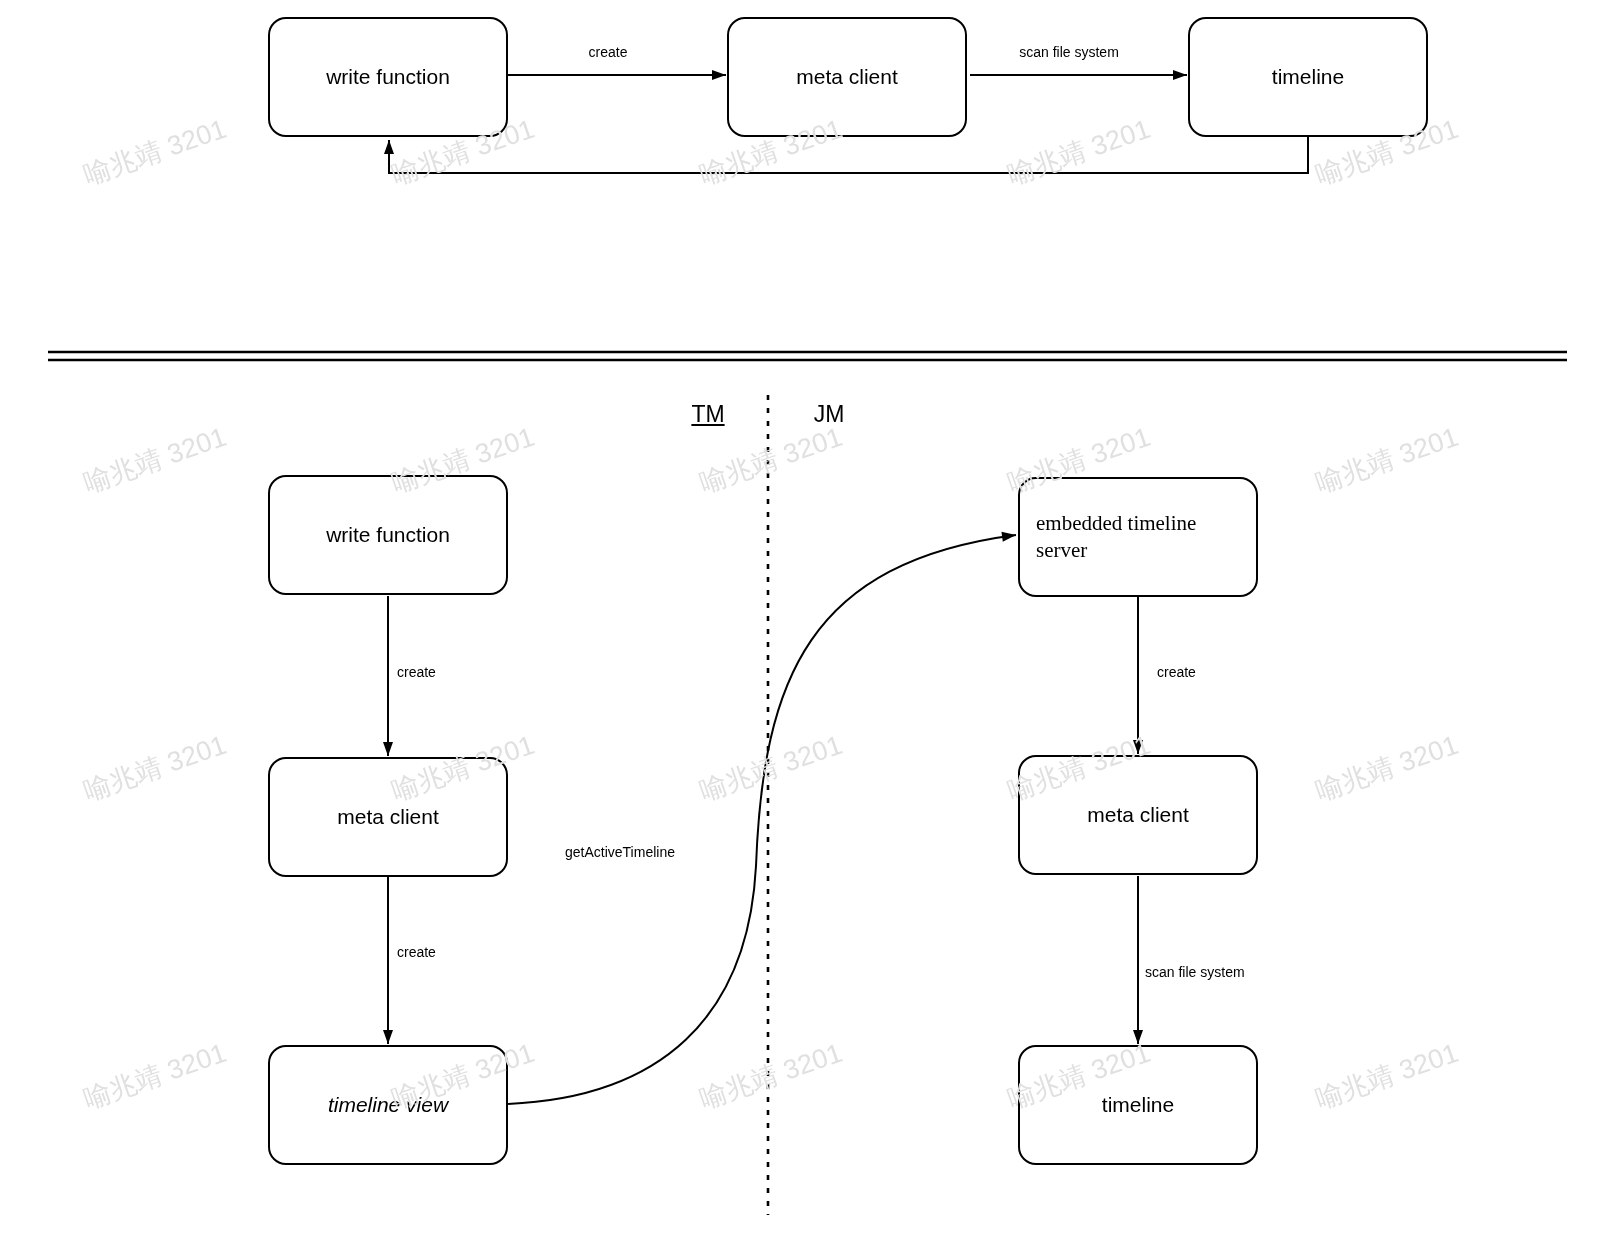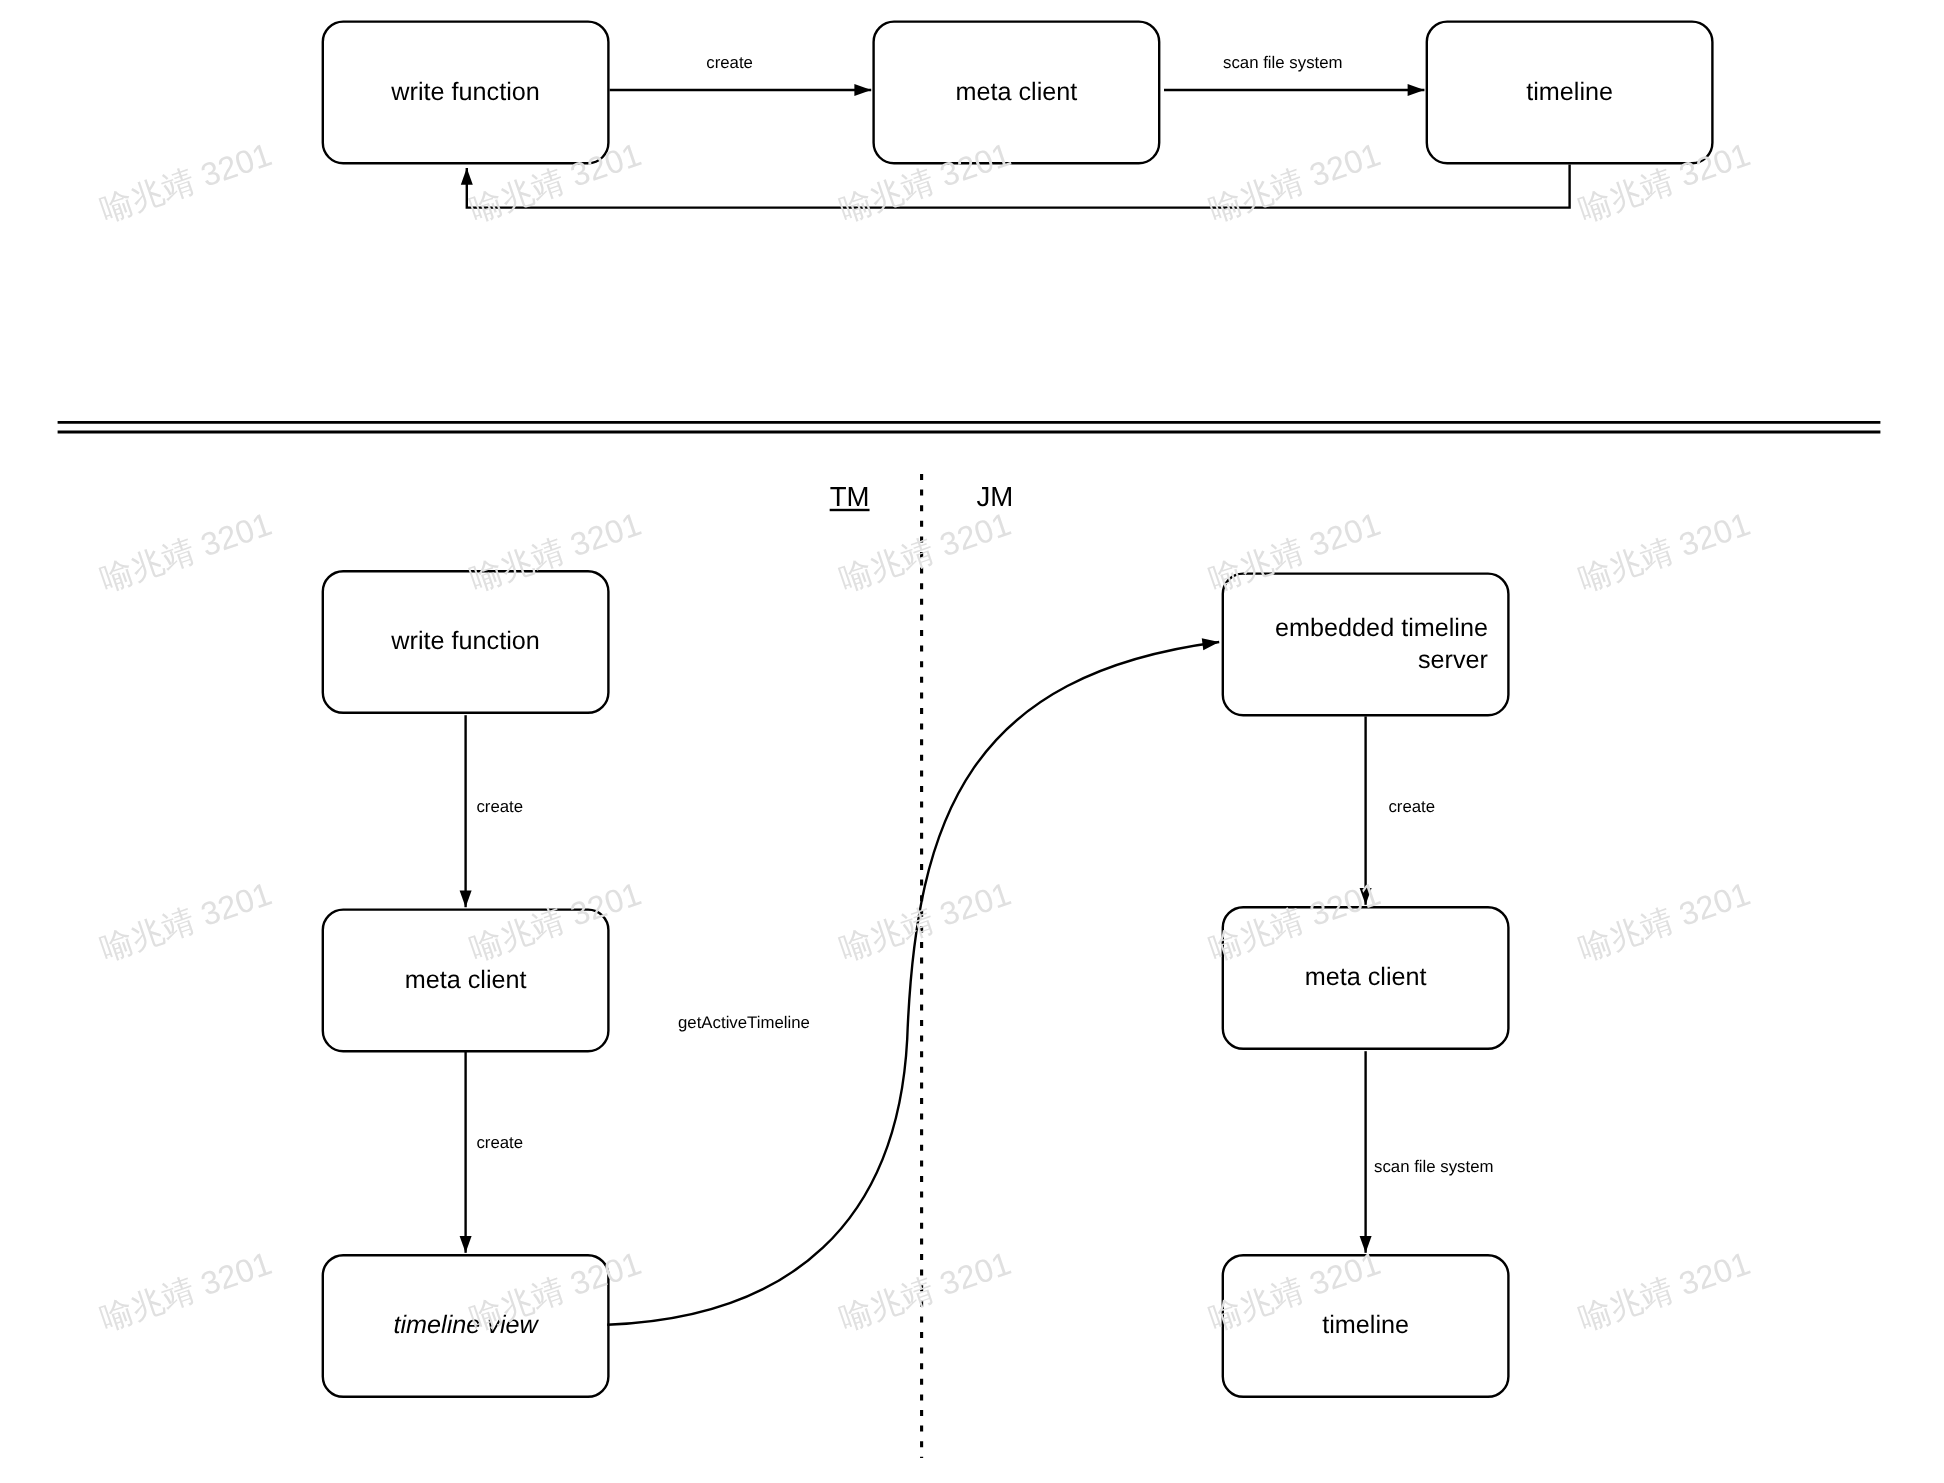--- a/index.html
+++ b/index.html
@@ -4,34 +4,34 @@
 <style>
   html,body{margin:0;padding:0;background:#ffffff;}
   .stage{
     position:relative;width:1620px;height:1236px;background:#ffffff;
     font-family:"Liberation Sans",sans-serif;color:#000;overflow:hidden;
   }
   .connectors{position:absolute;left:0;top:0;z-index:2;pointer-events:none;}
   .node{
     position:absolute;width:240px;height:120px;box-sizing:border-box;
     border:2px solid #000;border-radius:18px;background:#ffffff;
-    display:flex;align-items:center;justify-content:center;text-align:right;
+    display:flex;align-items:center;justify-content:center;text-align:left;
     font-size:21px;line-height:1.3;padding:0 16px;z-index:1;
   }
   .elabel{position:absolute;font-size:14px;white-space:nowrap;z-index:3;}
   .lane-label{position:absolute;font-size:23px;white-space:nowrap;z-index:3;}
   .centered{transform:translateX(-50%);}
   
   .n-top-1{left:268px;top:17px;}
   .n-top-2{left:727px;top:17px;}
   .n-top-3{left:1188px;top:17px;}
   .n-bl-1{left:268px;top:475px;}
   .n-bl-2{left:268px;top:757px;}
   .n-bl-3{left:268px;top:1045px;font-style:italic;}
-  .n-br-1{left:1018px;top:477px;}
+  .n-br-1{left:1018px;top:477px;font-family:Liberation Serif, serif;}
   .n-br-2{left:1018px;top:755px;}
   .n-br-3{left:1018px;top:1045px;}
   
   .l-create-top{left:608px;top:44px;}
   .l-scan-top{left:1069px;top:44px;}
   .l-tm{left:708px;top:401px;text-decoration:underline;}
   .l-jm{left:829px;top:401px;}
   .l-create-bl1{left:397px;top:664px;}
   .l-create-bl2{left:397px;top:944px;}
   .l-gat{left:565px;top:844px;}

